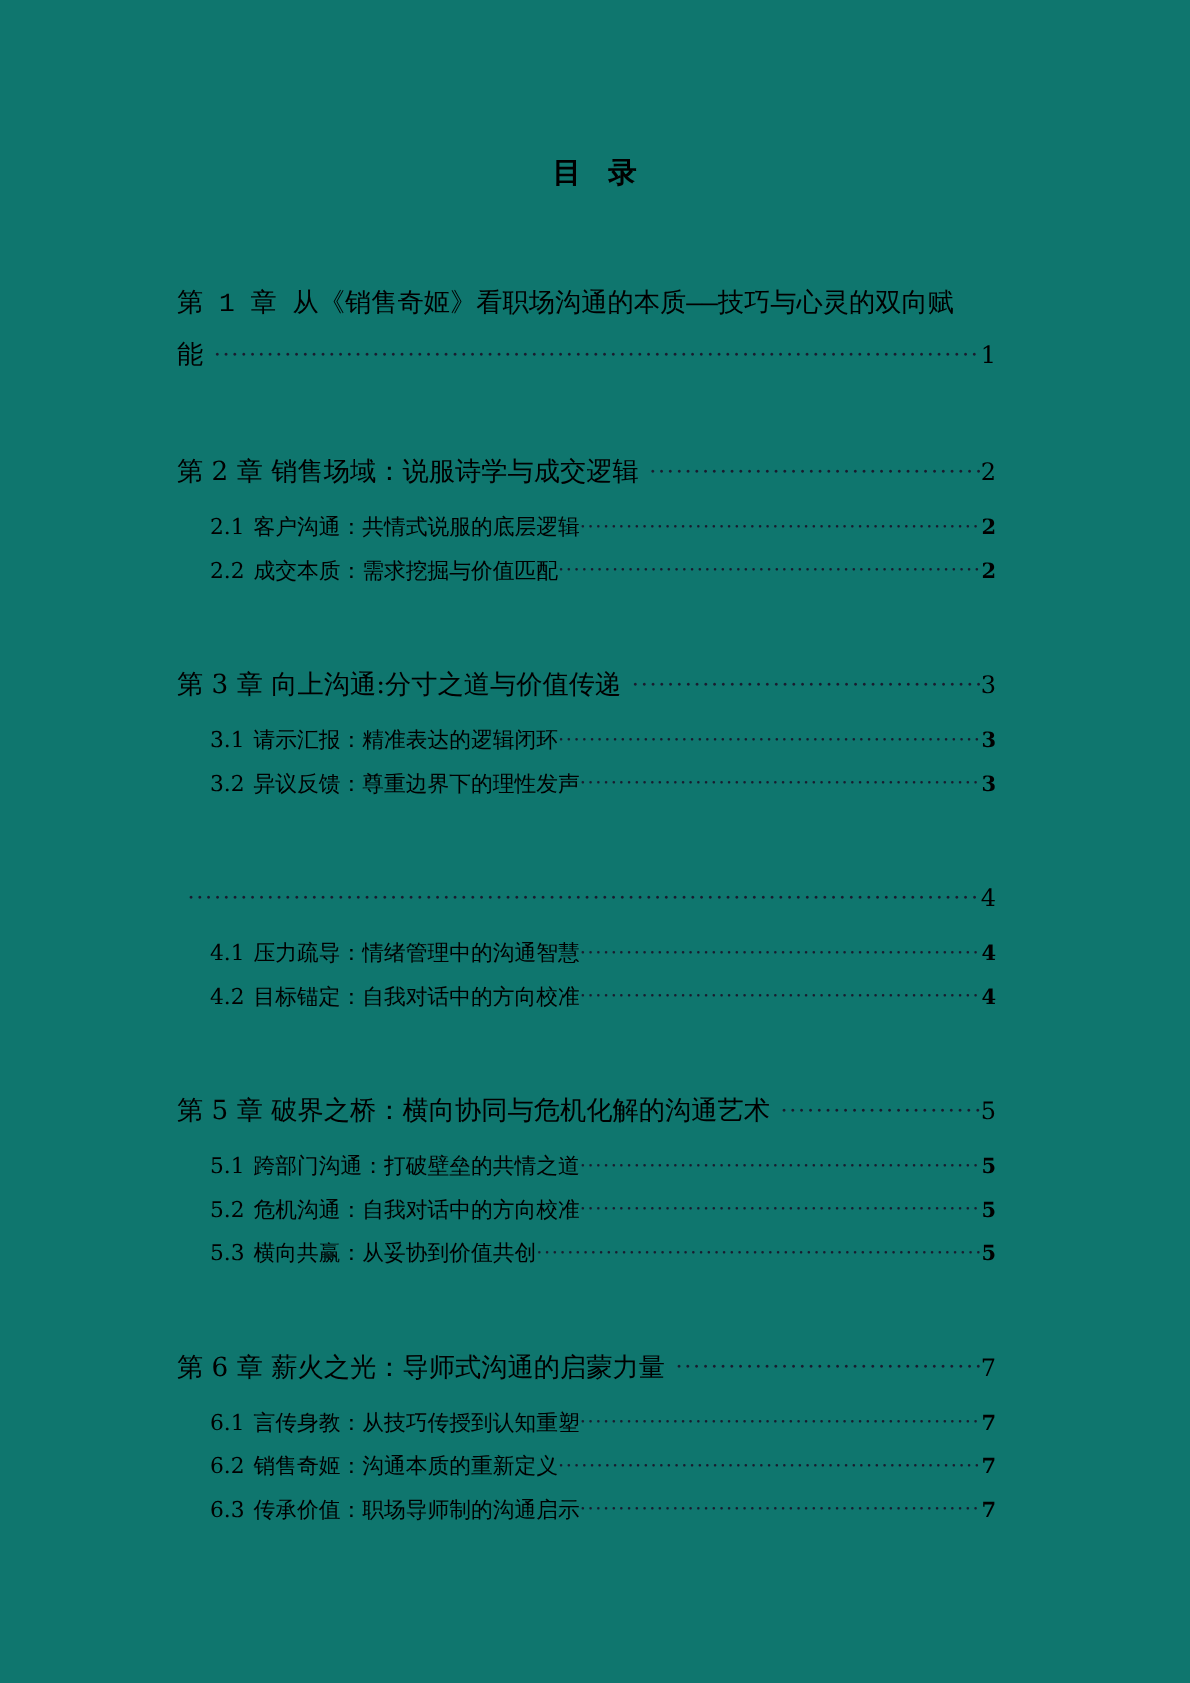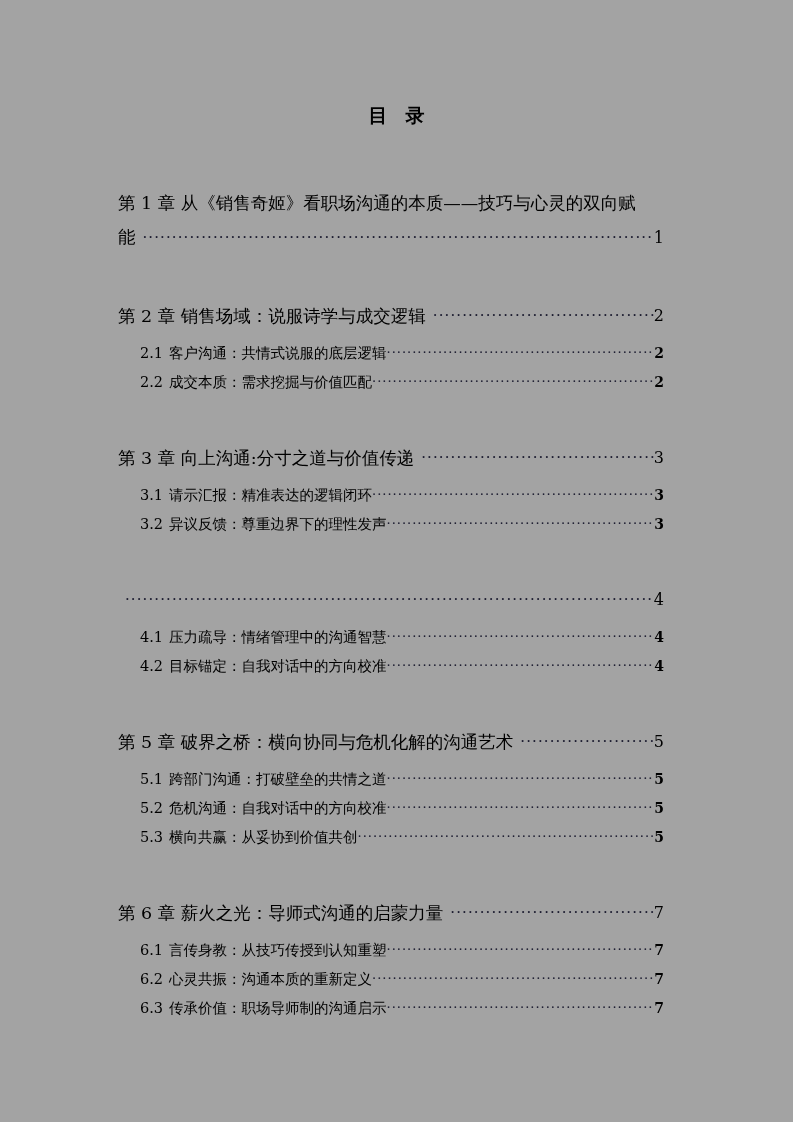--- a/index.html
+++ b/index.html
@@ -14,21 +14,21 @@
     color: #000000;
     position: relative;
     overflow: hidden;
   }
 
   .page {
     width: 793px;
     height: 1122px;
     box-sizing: border-box;
     position: relative;
-    background: #a3a3a3;
+    background: #0f766e;
   }
 
   
   .toc-title {
     position: absolute;
     left: 0;
     top: 100px;
     width: 793px;
     text-align: center;
     font-size: 19px;
@@ -88,20 +88,21 @@
     font-size: 16px;
     font-family: "DejaVu Serif", "Liberation Serif", serif;
     text-align: right;
     min-width: 9px;
   }
 
   
   .entry-l1.wrapped .firstline {
     display: block;
     white-space: nowrap;
+    font-family: Liberation Mono, monospace;
   }
   .entry-l1.wrapped .secondline {
     display: flex;
     align-items: baseline;
     width: 100%;
   }
 
   
   .entry-l2 {
     display: flex;
@@ -269,21 +270,21 @@
         </div>
         <div class="sub-list">
           <div class="entry-l2">
             <span class="num">6.1</span>
             <span class="label">言传身教：从技巧传授到认知重塑</span>
             <span class="leader l2-leader">····························································································································································································································</span>
             <span class="pageno">7</span>
           </div>
           <div class="entry-l2">
             <span class="num">6.2</span>
-            <span class="label">心灵共振：沟通本质的重新定义</span>
+            <span class="label">销售奇姬：沟通本质的重新定义</span>
             <span class="leader l2-leader">····························································································································································································································</span>
             <span class="pageno">7</span>
           </div>
           <div class="entry-l2">
             <span class="num">6.3</span>
             <span class="label">传承价值：职场导师制的沟通启示</span>
             <span class="leader l2-leader">····························································································································································································································</span>
             <span class="pageno">7</span>
           </div>
         </div>

